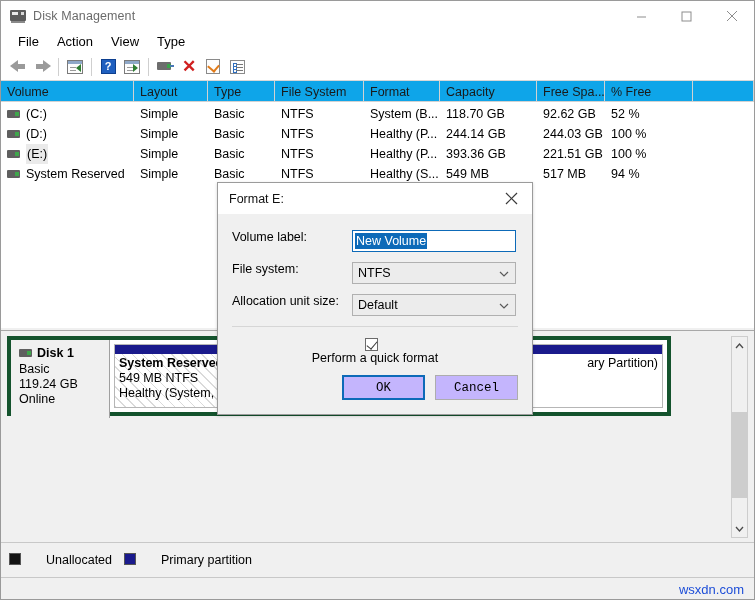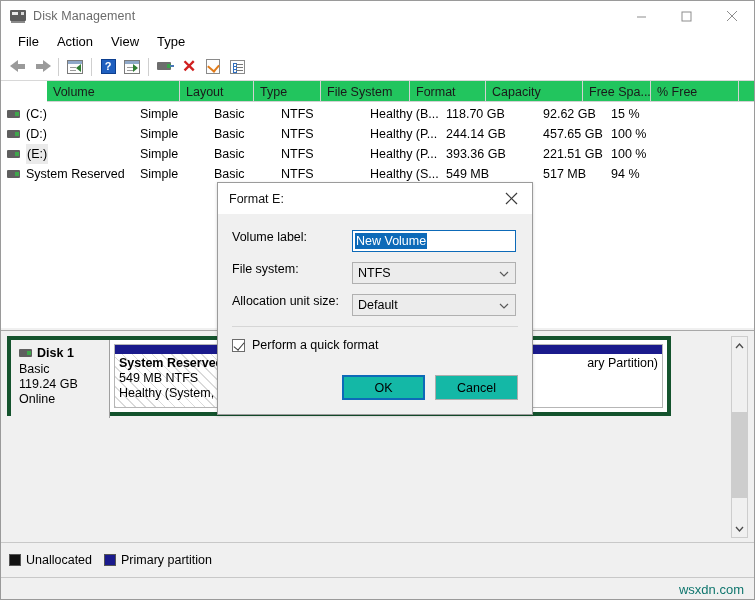--- a/index.html
+++ b/index.html
@@ -130,23 +130,22 @@
   .ico-list-chk .r1 { top: 3px; } .ico-list-chk .r2 { top: 6px; } .ico-list-chk .r3 { top: 9px; }
   .ico-list-chk .c { position: absolute; left: 2px; width: 4px; height: 4px; border: 1px solid #2f6fbf; }
   .ico-list-chk .c1 { top: 2px; } .ico-list-chk .c2 { top: 5px; } .ico-list-chk .c3 { top: 8px; }
 
   
   .vol-list {
     position: absolute; left: 0; top: 80px; width: 753px; height: 247px;
     background: #ffffff;
   }
   .vol-header {
-    display: flex; height: 21px; background: #22c55e;
+    display: flex; height: 21px; background: #0ea5e9;
     border-bottom: 1px solid #d2d2d2;
-    margin-left: 46px;
   }
   .vh-cell {
     border-right: 1px solid #d2d2d2;
     padding: 2px 0 0 6px; font-size: 12.5px; color: #1a1a1a;
     height: 21px; line-height: 18px; overflow: hidden; white-space: nowrap;
     flex: none;
   }
   .vol-row { display: flex; height: 20px; align-items: center; }
   .vr-cell {
     padding-left: 6px; font-size: 12.5px; color: #000; height: 20px; line-height: 20px;
@@ -207,33 +206,33 @@
   .vs-btn { height: 17px; display: flex; align-items: center; justify-content: center; color: #606060; background: #f0f0f0; }
   .vs-track { flex: 1; position: relative; background: #f0f0f0; }
   .vs-thumb { position: absolute; left: 0; right: 0; top: 58px; height: 86px; background: #cdcdcd; }
 
   
   .legend {
     position: absolute; left: 0; top: 541px; width: 753px; height: 35px;
     background: #f0f0f0; border-top: 1px solid #c8c8c8;
     display: flex; align-items: center; padding-left: 8px;
   }
-  .legend-item { display: flex; align-items: center; margin-right: 12px; font-size: 12.5px; }
+  .legend-item { display: flex; margin-right: 12px; font-size: 12.5px; gap: 20px; }
   .legend-swatch { width: 12px; height: 12px; margin-right: 5px; border: 1px solid #555; }
   .sw-unalloc { background: #121212; }
   .sw-primary { background: #1a1a8c; }
 
   .statusbar {
     position: absolute; left: 0; top: 576px; width: 753px; height: 22px;
     background: #f0f0f0; border-top: 1px solid #c8c8c8;
     display: flex; align-items: center;
   }
   .watermark {
     position: absolute; right: 10px; bottom: 2px;
-    font-size: 13px; color: #0f766e;
+    font-size: 13px; color: #1d4ed8;
   }
 
   
   .dialog {
     position: absolute; left: 216px; top: 181px; width: 316px; height: 233px;
     background: #f0f0f0; border: 1px solid #9b9b9b;
     box-shadow: 0 1px 3px rgba(0,0,0,.18);
     z-index: 40;
   }
   .dlg-title {
@@ -254,38 +253,38 @@
   .ftext .sel { background: #0d6ab8; color: #ffffff; font-size: 12.5px; padding: 1px 1px; }
   .fselect {
     width: 164px; height: 22px; border: 1px solid #b0b0b0; background: #ececec;
     display: flex; align-items: center; padding-left: 5px; font-size: 12.5px;
     position: relative;
   }
   .fselect .chev {
     position: absolute; right: 6px; top: 0; height: 22px; display: flex; align-items: center; color: #5a5a5a;
   }
   .dlg-sep { border-top: 1px solid #d6d6d6; margin: 6px 0 11px 0; }
-  .chkrow { display: flex; align-items: center; margin-bottom: 11px; }
+  .chkrow { display: flex; align-items: center; margin-bottom: 11px; flex-direction: column; }
   .chkbox {
     width: 13px; height: 13px; border: 1px solid #6b6b6b; background: #fff;
     margin-right: 7px; position: relative; flex: none;
   }
   .chkbox.on::after {
     content: ""; position: absolute; left: 3px; top: 0px; width: 5px; height: 9px;
     border-right: 1.6px solid #3a3a3a; border-bottom: 1.6px solid #3a3a3a;
     transform: rotate(40deg);
   }
   .chklabel { font-size: 12.5px; }
   .dlg-buttons {
     position: absolute; right: 14px; bottom: 14px; display: flex; gap: 10px;
   }
   .dbtn {
     width: 83px; height: 25px; font-size: 12.5px;
     display: flex; align-items: center; justify-content: center;
-    background: #14b8a6; border: 1px solid #adadad;
+    background: #c4b5fd; border: 1px solid #adadad; font-family: Liberation Mono, monospace;
   }
   .dbtn.default { border: 2px solid #0d6ab8; }
 </style>
 </head>
 <body>
 
 <div id="app">
 
   <div class="titlebar">
     <div class="title-icon">
@@ -396,37 +395,37 @@
     </div>
 
     <div class="vol-row" style="margin-top:2px">
       <div class="vr-cell vol-name" style="width:133px">
         <span class="disk-chip"></span>
         <span>(C:)</span>
       </div>
       <div class="vr-cell" style="width:74px">Simple</div>
       <div class="vr-cell" style="width:67px">Basic</div>
       <div class="vr-cell" style="width:89px">NTFS</div>
-      <div class="vr-cell" style="width:76px">Healthy (B...</div>
+      <div class="vr-cell" style="width:76px">System (B...</div>
       <div class="vr-cell" style="width:97px">118.70 GB</div>
       <div class="vr-cell" style="width:68px">92.62 GB</div>
-      <div class="vr-cell" style="width:88px">15 %</div>
+      <div class="vr-cell" style="width:88px">52 %</div>
     </div>
 
     <div class="vol-row">
       <div class="vr-cell vol-name" style="width:133px">
         <span class="disk-chip"></span>
         <span>(D:)</span>
       </div>
       <div class="vr-cell" style="width:74px">Simple</div>
       <div class="vr-cell" style="width:67px">Basic</div>
       <div class="vr-cell" style="width:89px">NTFS</div>
       <div class="vr-cell" style="width:76px">Healthy (P...</div>
       <div class="vr-cell" style="width:97px">244.14 GB</div>
-      <div class="vr-cell" style="width:68px">457.65 GB</div>
+      <div class="vr-cell" style="width:68px">244.03 GB</div>
       <div class="vr-cell" style="width:88px">100 %</div>
     </div>
 
     <div class="vol-row">
       <div class="vr-cell vol-name selected-text" style="width:133px">
         <span class="disk-chip"></span>
         <span class="lbl">(E:)</span>
       </div>
       <div class="vr-cell" style="width:74px">Simple</div>
       <div class="vr-cell" style="width:67px">Basic</div>

